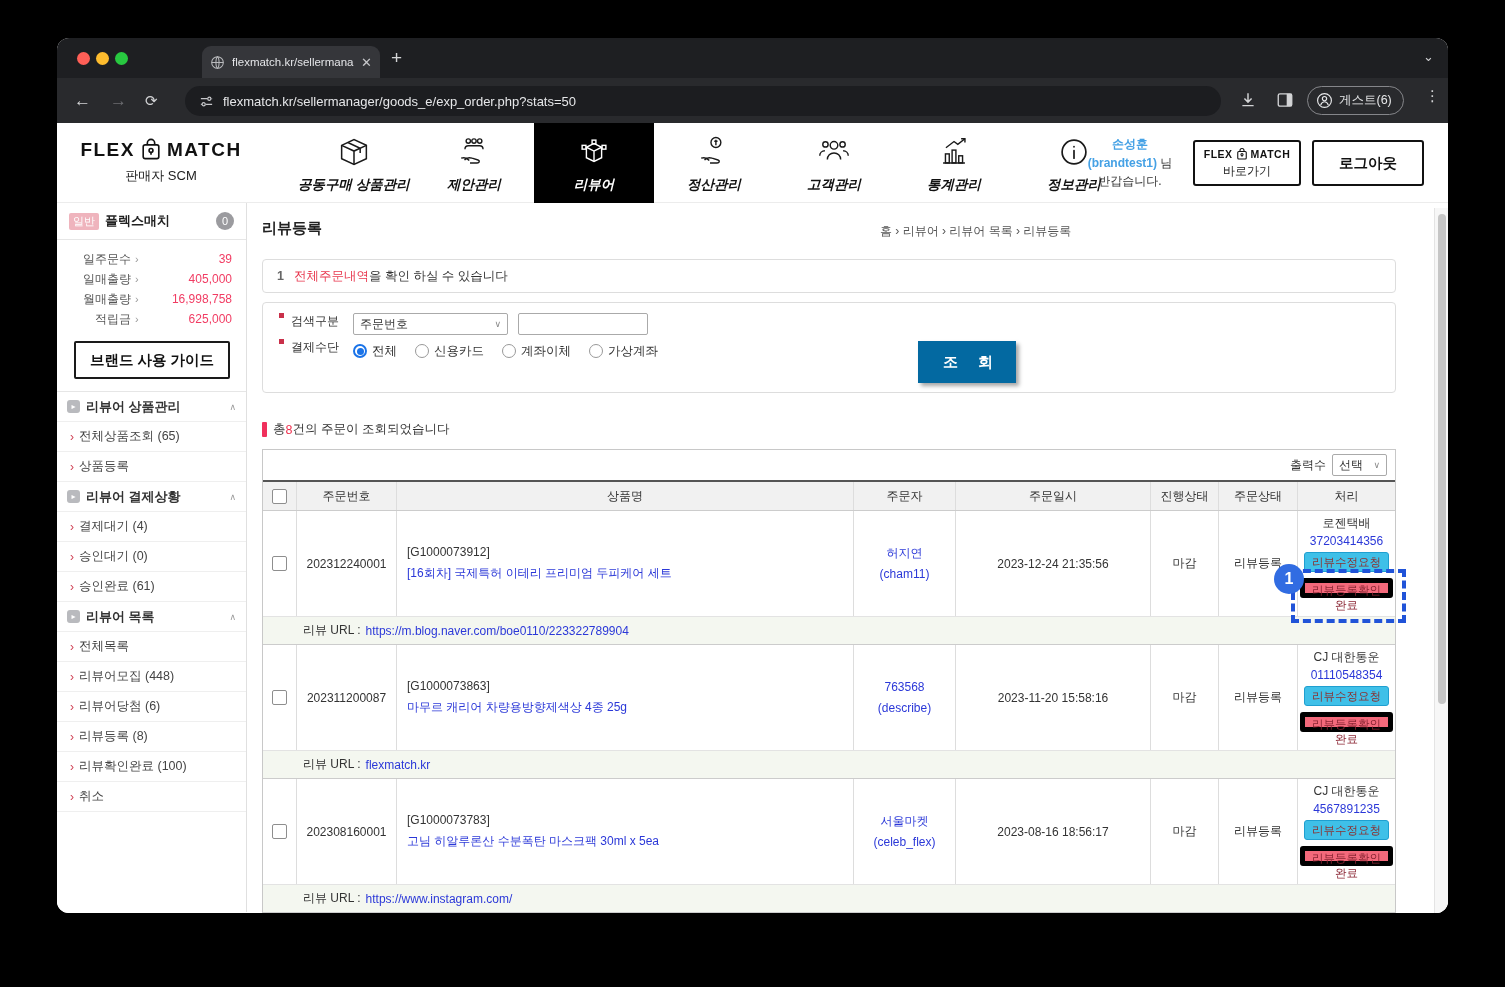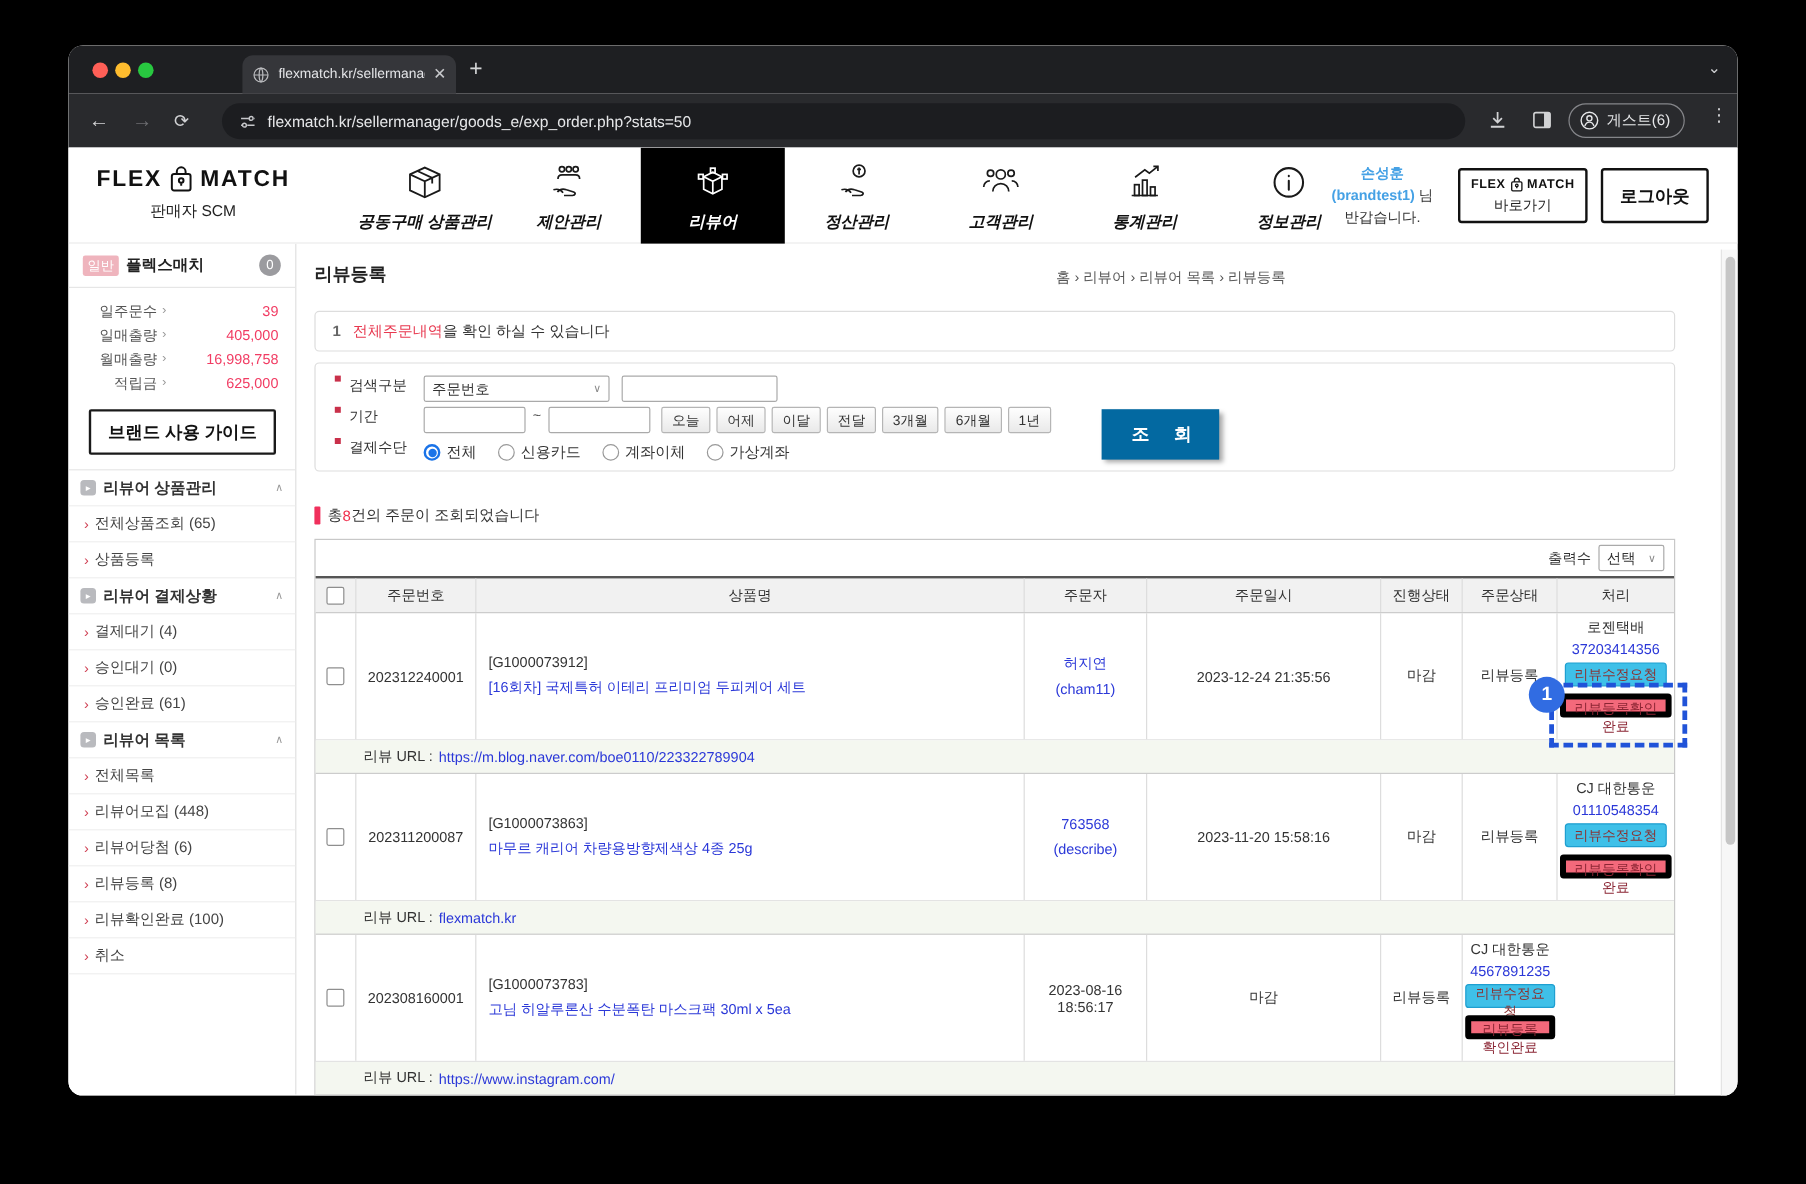--- a/index.html
+++ b/index.html
@@ -36,21 +36,21 @@
   .nav-items { position:absolute; left:237px; top:0; height:80px; display:flex; }
   .nav-item { width:120px; height:80px; display:flex; flex-direction:column; align-items:center; justify-content:center; gap:5px; font-size:13.5px; font-weight:700; color:#111; cursor:pointer;font-style:italic; }
   .nav-item.active { background:#000; color:#fff; }
   .nav-right { position:absolute; right:24px; top:0; height:80px; display:flex; align-items:center; gap:11px; }
   .greet { width:104px; text-align:center; font-size:12px; color:#333; line-height:1.55; }
   .greet .blue { color:#45a1e5; font-weight:700; }
   .sq-btn { border:2px solid #111; background:#fff; border-radius:3px; cursor:pointer; }
   .shortcut { width:108px; height:46px; display:flex; flex-direction:column; align-items:center; justify-content:center; gap:2px; }
   .shortcut .mini { display:flex; align-items:center; gap:3px; font-size:10.5px; font-weight:700; letter-spacing:.5px; color:#111; }
   .shortcut .go { font-size:12px; color:#222; }
-  .logout { width:90px; height:46px; font-size:14.5px; font-weight:700; color:#111; font-family:inherit; }
+  .logout { width:112px; height:46px; font-size:14.5px; font-weight:700; color:#111; font-family:inherit; }
 
   
   .bodyrow { display:flex; height:709px; }
   .sidebar { width:190px; border-right:1px solid #e0e0e0; background:#fff; flex-shrink:0; }
   .brandrow { display:flex; align-items:center; gap:6px; padding:9px 12px; border-bottom:1px solid #e6e6e6; }
   .badge-ilban { background:#efb4bd; color:#fff; font-size:11px; padding:1px 4px; border-radius:2px; }
   .brandname { font-size:13px; font-weight:700; color:#222; }
   .brandcount { margin-left:auto; width:18px; height:18px; border-radius:50%; background:#9b9b9f; color:#fff; font-size:11px; display:flex; align-items:center; justify-content:center; }
   .stats { padding:9px 14px 4px 10px; }
   .stat { display:flex; align-items:center; height:20px; font-size:12px; }
@@ -428,36 +428,20 @@
             <span class="bullet"></span>
             <span class="slab">검색구분</span>
             <span class="sel wide">
               <span>주문번호</span>
                 <span class="v">∨</span>
             </span>
             <input class="inp search" style="">
           </div>
           <div class="srow">
             <span class="bullet"></span>
-            <span class="slab">기간</span>
-            <input class="inp date" style="">
-            <span class="tilde">~</span>
-            <input class="inp date" style="">
-            <span class="pbtns">
-                <button class="pbtn">오늘</button>
-                <button class="pbtn">어제</button>
-                <button class="pbtn">이달</button>
-                <button class="pbtn">전달</button>
-                <button class="pbtn">3개월</button>
-                <button class="pbtn">6개월</button>
-                <button class="pbtn">1년</button>
-              </span>
-          </div>
-          <div class="srow">
-            <span class="bullet"></span>
             <span class="slab">결제수단</span>
             <span class="radios">
                 <span class="radio checked">
                   <span class="rdot"></span>
                   <span>전체</span>
                 </span>
                 <span class="radio">
                   <span class="rdot"></span>
                   <span>신용카드</span>
                 </span>
@@ -571,20 +555,24 @@
   <div>
     <div class="grid trow">
       <div class="td">
                     <span class="cb"></span>
                   </div>
       <div class="td">202308160001</div>
       <div class="td left">
         <div class="pcode">[G1000073783]</div>
         <div class="pname">고님 히알루론산 수분폭탄 마스크팩 30ml x 5ea</div>
       </div>
+      <div class="td orderer">
+        <div>서울마켓</div>
+        <div>(celeb_flex)</div>
+      </div>
       <div class="td">2023-08-16 18:56:17</div>
       <div class="td">마감</div>
       <div class="td">리뷰등록</div>
       <div class="td">
         <div class="carrier">CJ 대한통운</div>
         <div class="tracking">4567891235</div>
         <button class="btn-cyan">리뷰수정요청</button>
         <span class="btn2wrap">
           <button class="btn-pink">리뷰등록확인완료</button>
           

